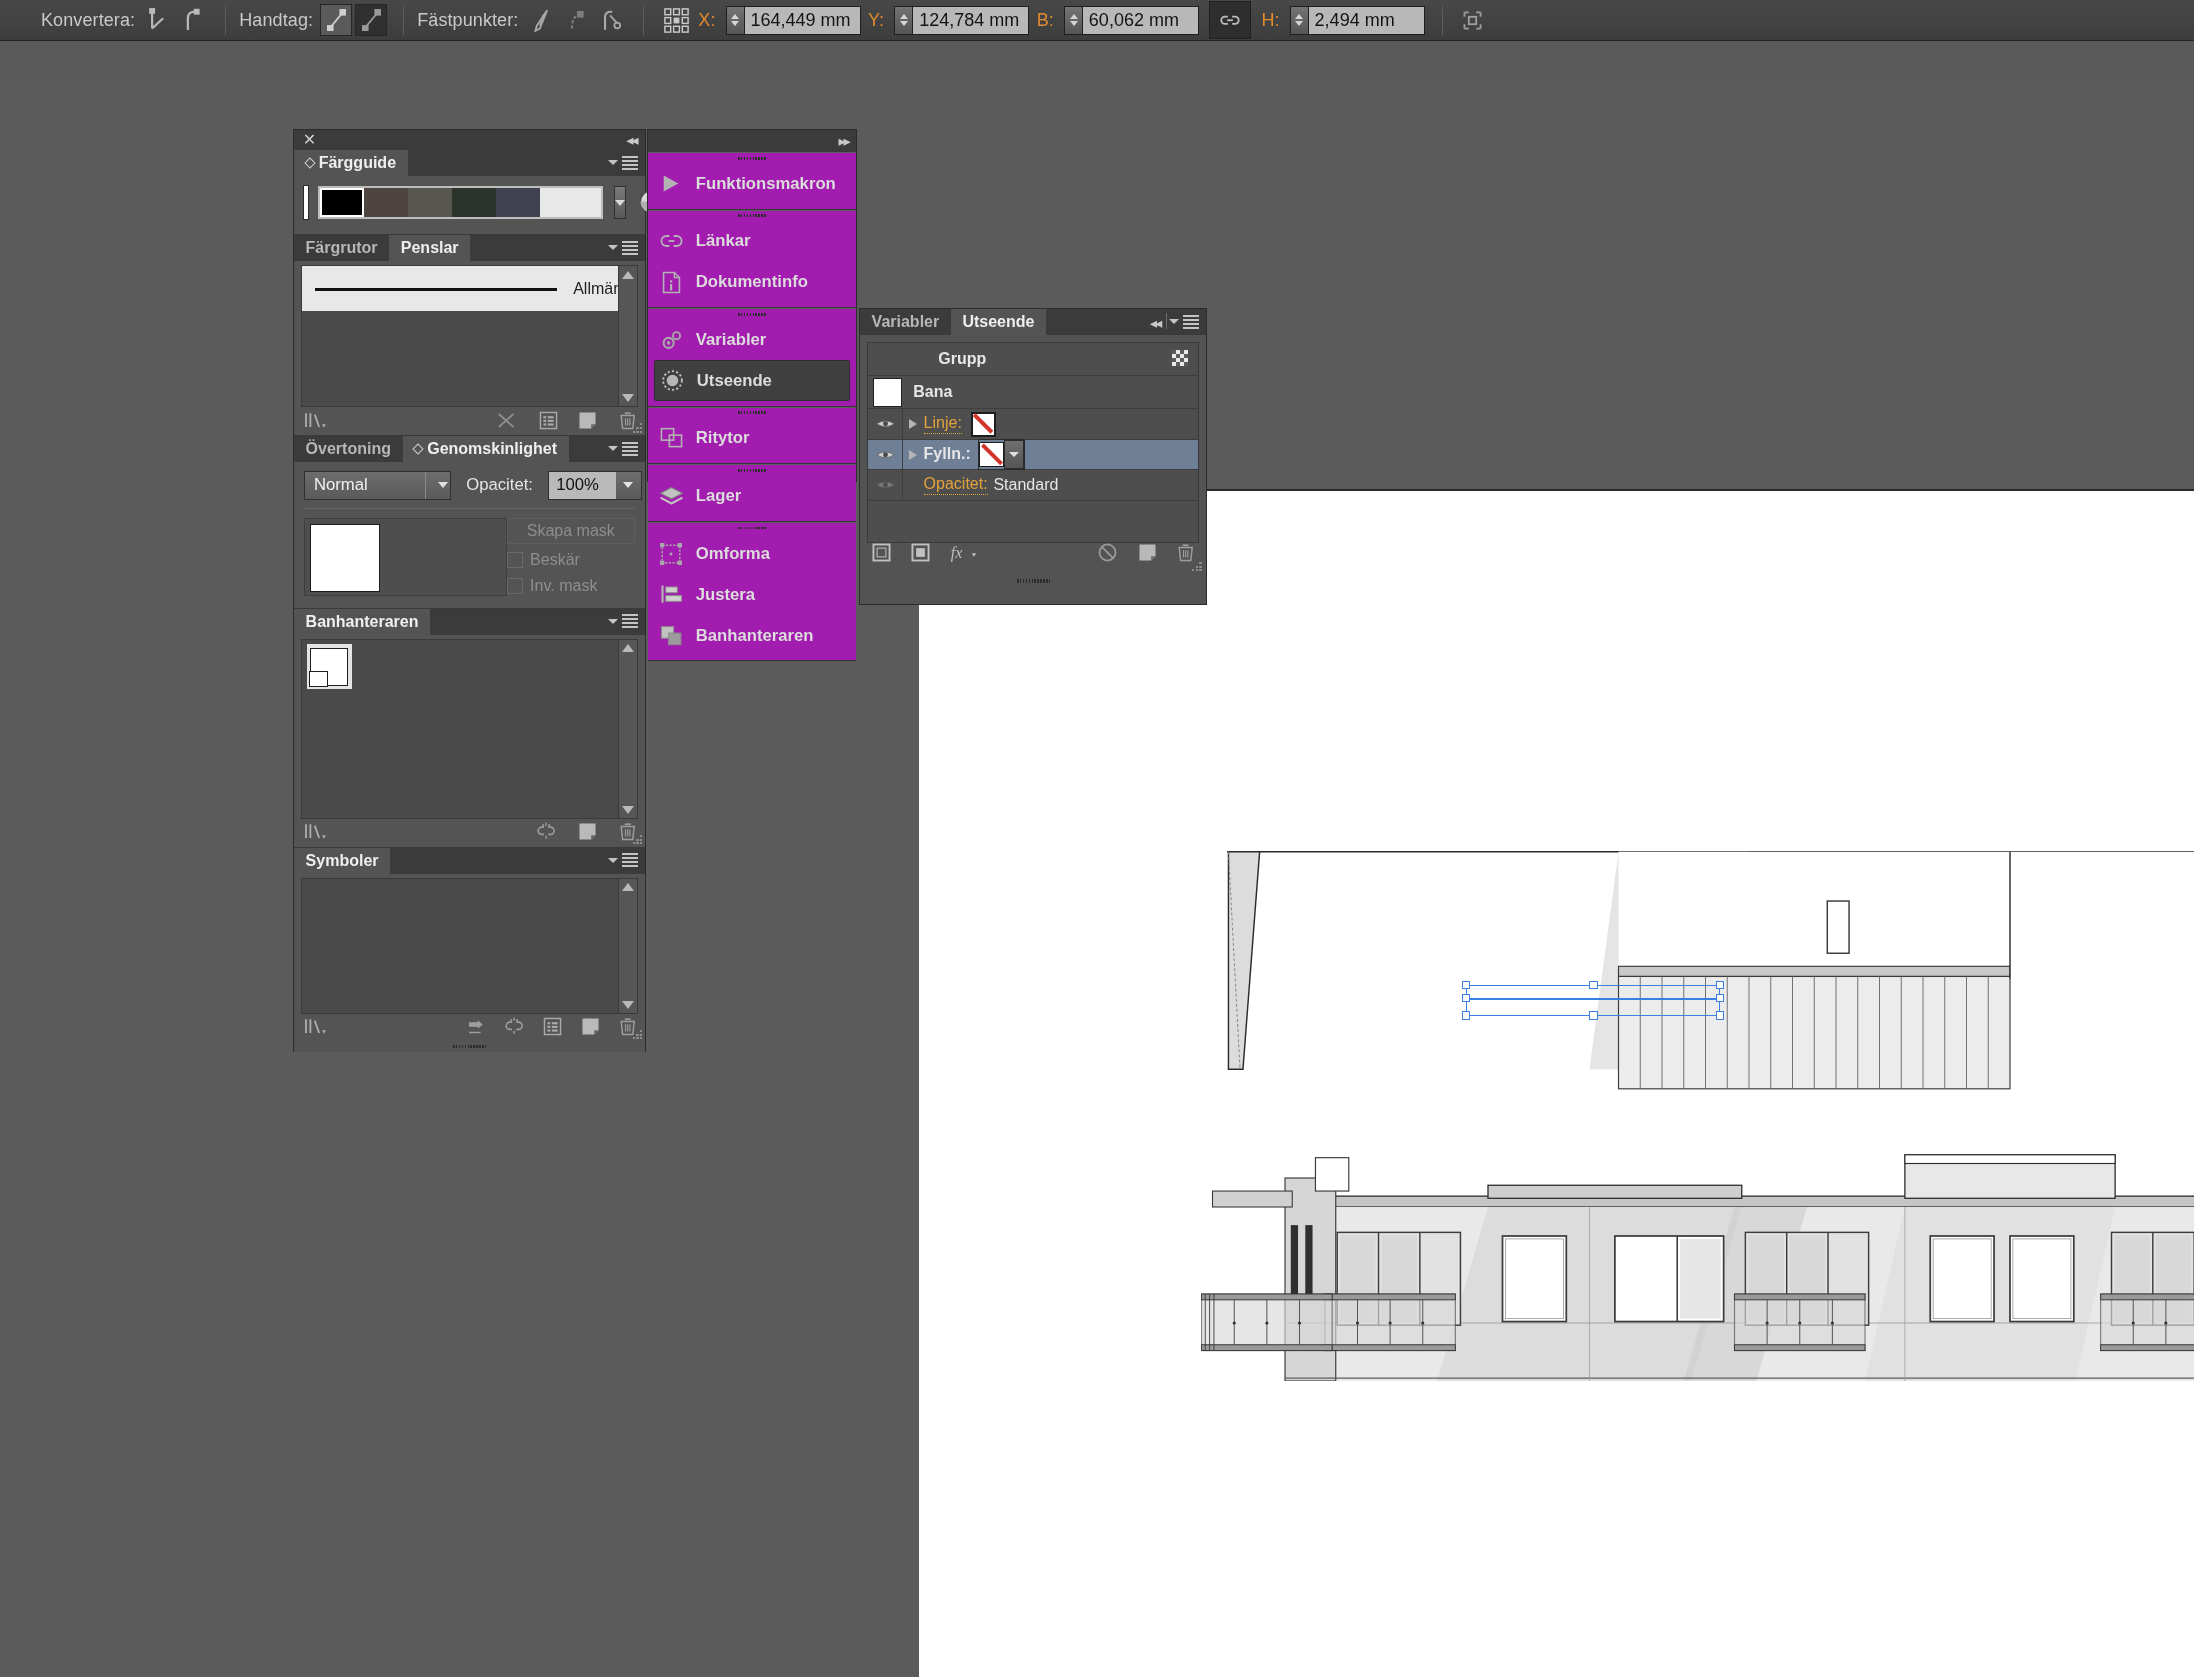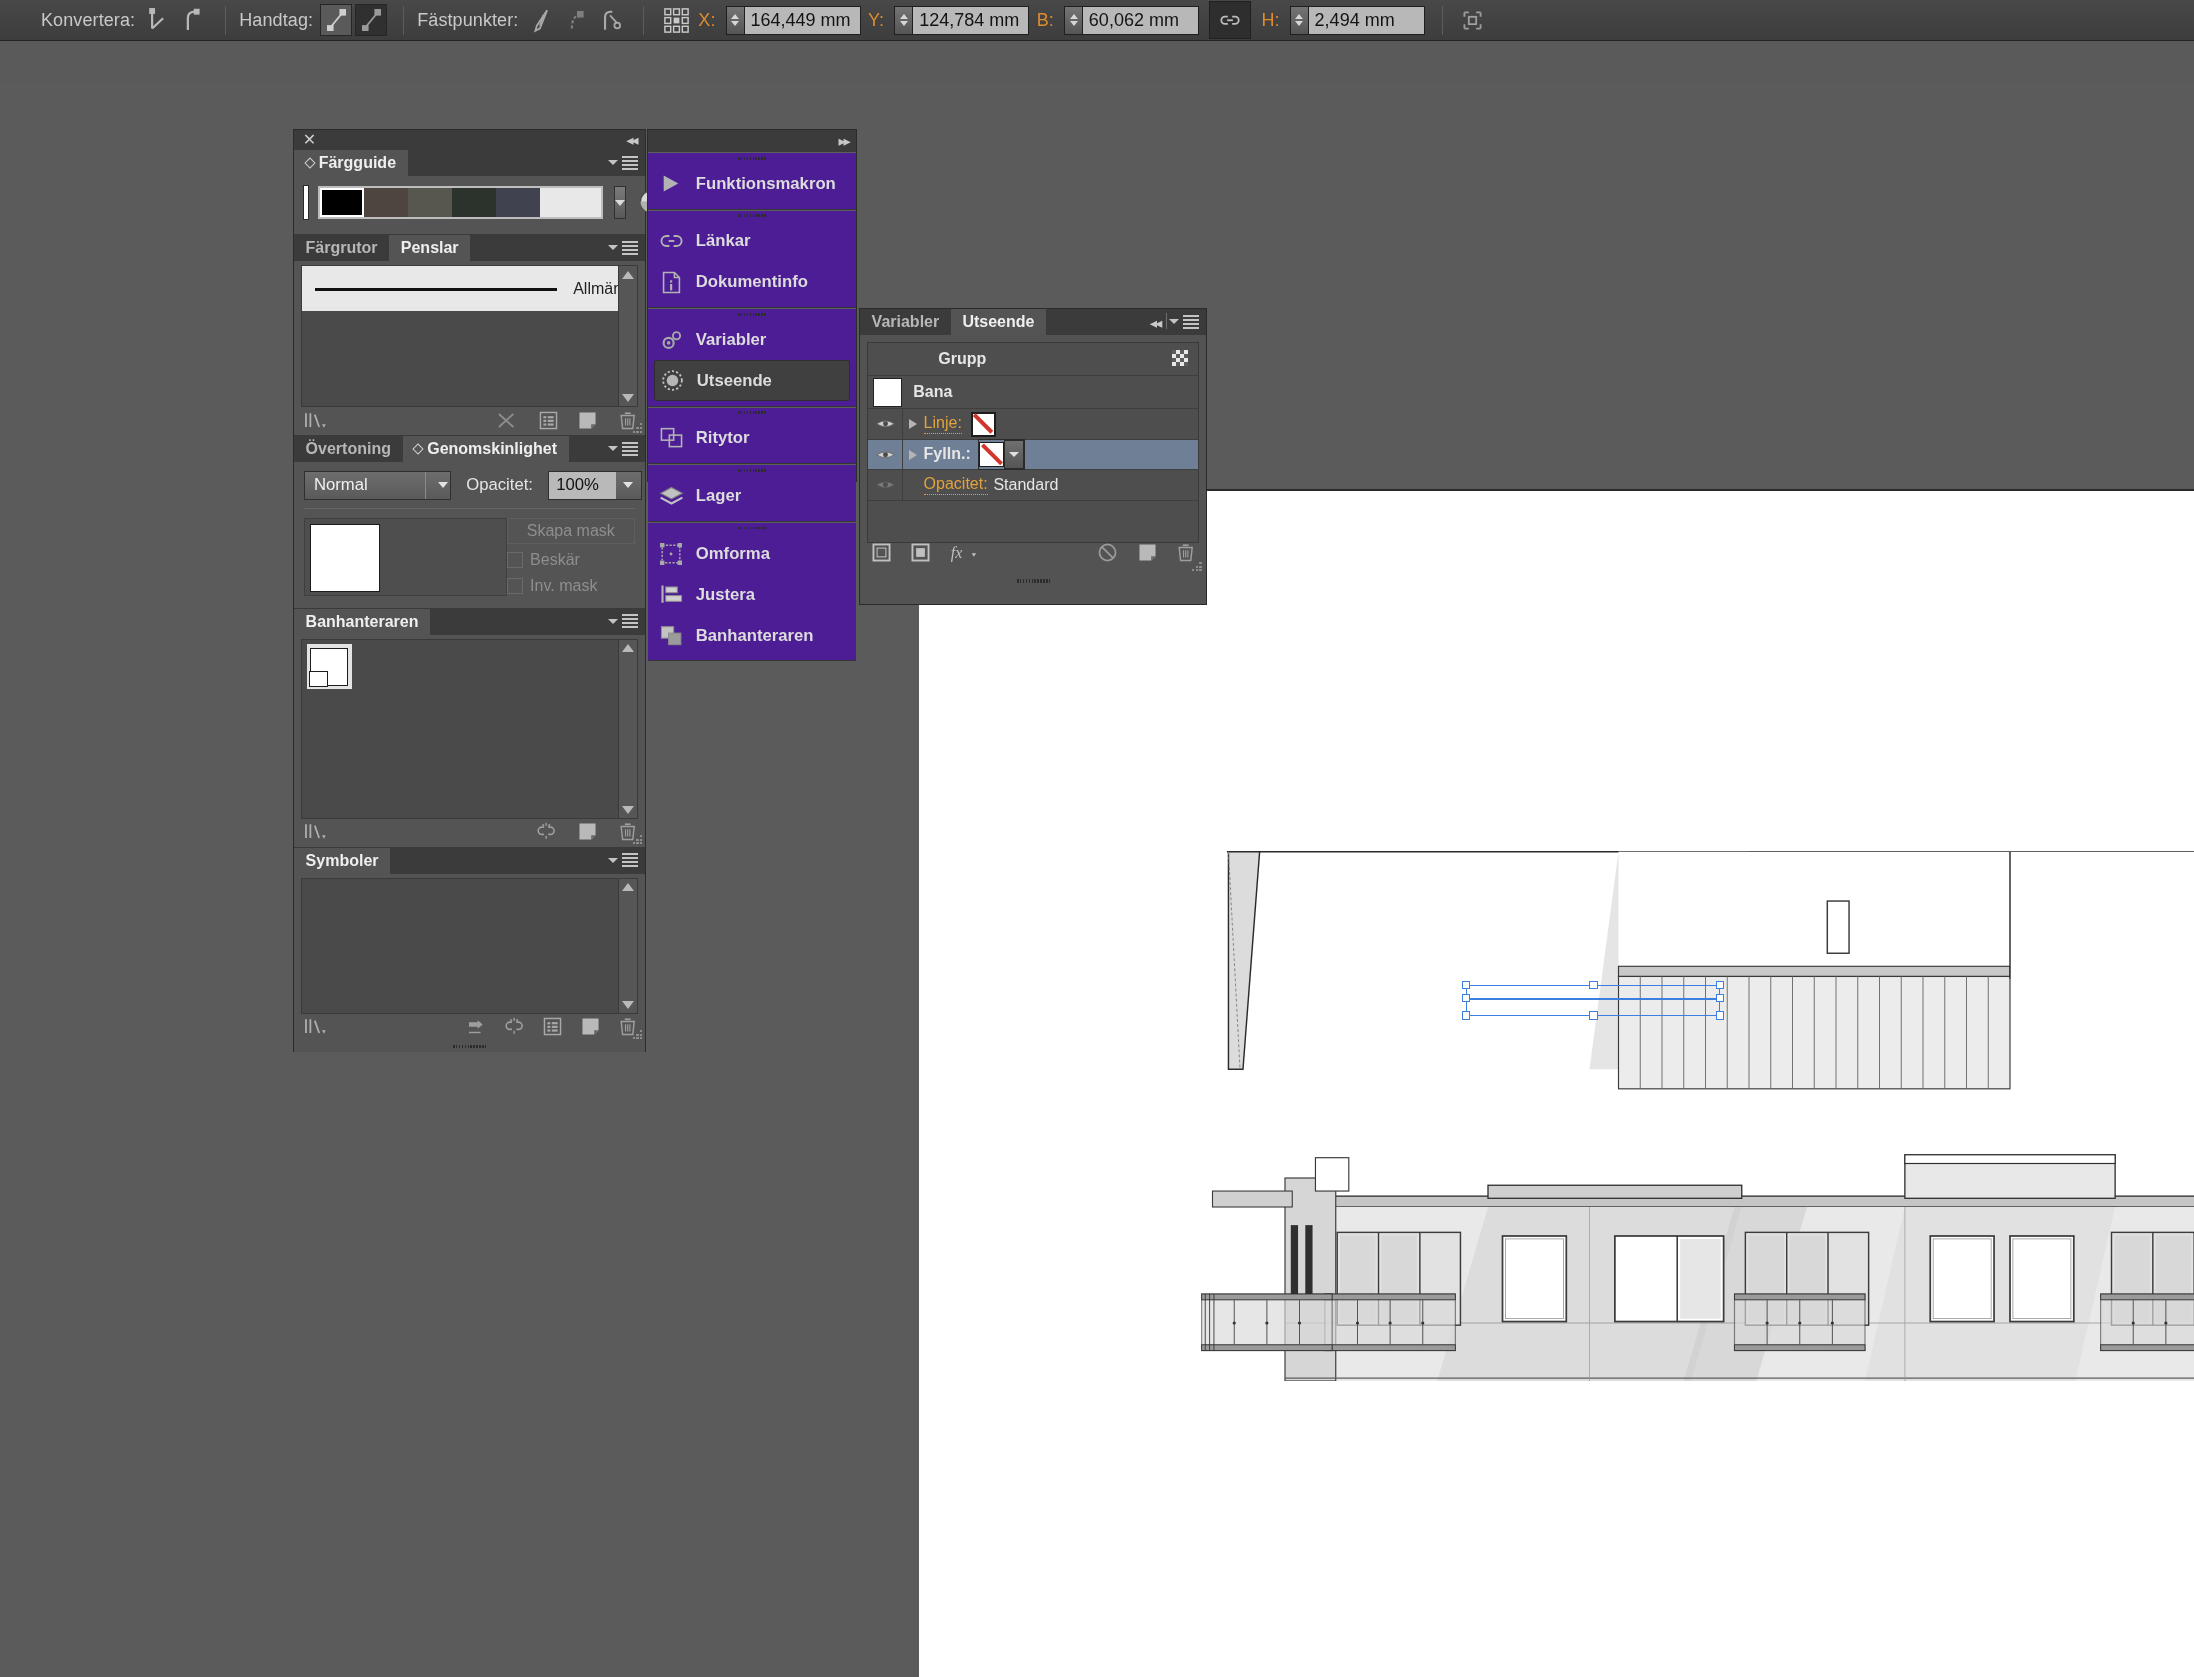--- a/index.html
+++ b/index.html
@@ -222,21 +222,21 @@
   .gs-item .inner:after {
     content:""; position:absolute; left:-2.2px; bottom:-2.2px; width:17.4px; height:14.5px;
     background:#fff; border:1.5px solid #1d1d1d;
   }
   .symbox { height: 136px; background: #4a4a4a; position: relative; }
 
   
   #iconDock { left: 647px; top: 129px; width: 210px; height: 353px; background: #3b3b3b; border: 0.7px solid #2b2b2b; }
   #iconDock .dock-head { height: 22px; background: #3b3b3b; position: relative; }
   #iconDock .dock-head .expand { position: absolute; right: 7.3px; top: 2.9px; color: #c9c9c9; font-size: 14.5px; letter-spacing: -2.2px; }
-  .dock-sec { background: #4c1d95; border-top: 0.7px solid #5e5e5e; border-bottom: 0.7px solid #353535; padding-bottom: 4.4px; }
+  .dock-sec { background: #a21caf; border-top: 0.7px solid #5e5e5e; border-bottom: 0.7px solid #353535; padding-bottom: 4.4px; }
   .dock-grip { height: 10.2px; display: flex; align-items: center; justify-content: center; }
   .dock-grip b { display: block; width: 27.6px; height: 2.9px;
      background: repeating-linear-gradient(90deg,#2c2c2c 0 1.5px,transparent 1.5px 2.9px); }
   .dock-item { height: 41px; display: flex; align-items: center; gap: 11.6px; padding: 0 0 0 10.2px; }
   .dock-item.sel { background: #404040; border: 0.7px solid #2e2e2e; border-radius: 2.2px; margin: 0 5.8px; padding-left: 4.4px; }
   .dock-item .lbl { color: #dcdcdc; font-size: 16.7px; font-weight: bold; white-space: nowrap; }
   .dock-ico { width: 26px; height: 26px; display: flex; align-items: center; justify-content: center; }
 
   
   #appearance { left: 859px; top: 308px; width: 348px; height: 297px; }

